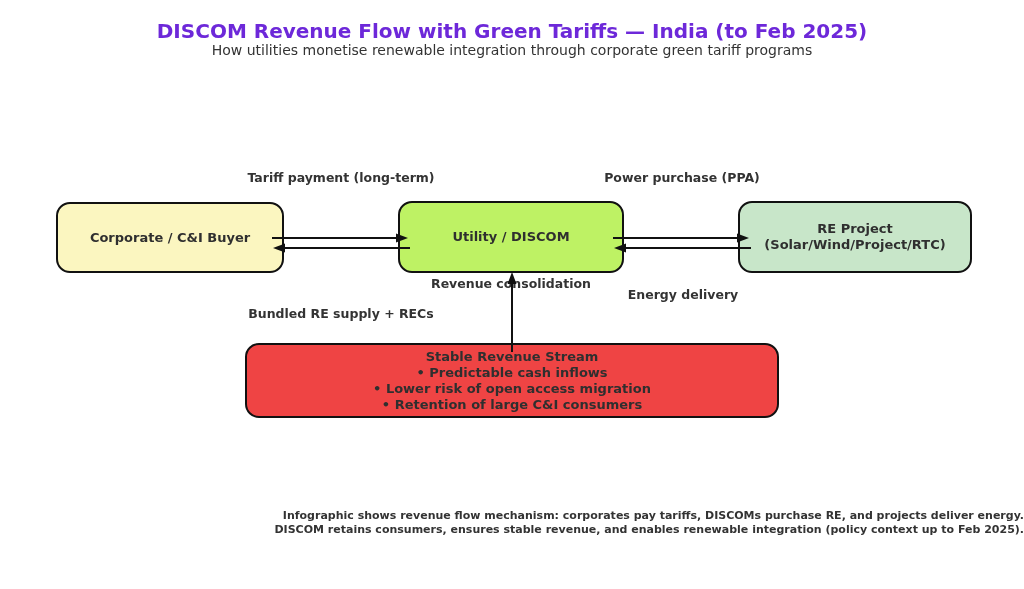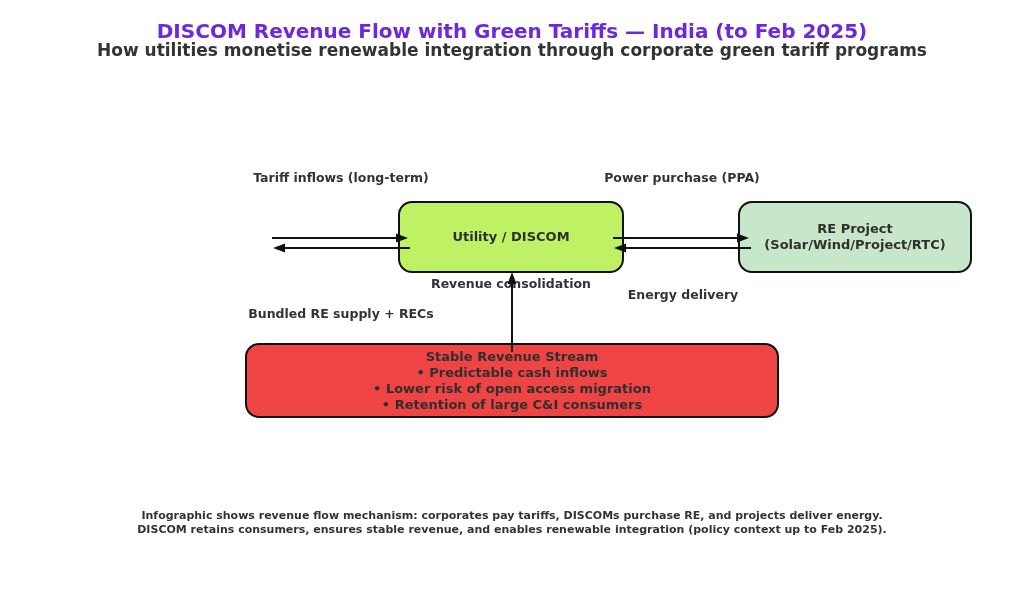--- a/index.html
+++ b/index.html
@@ -6,21 +6,21 @@
   .canvas{
     position:relative;width:1024px;height:589px;background:#ffffff;overflow:hidden;
     font-family:"DejaVu Sans","Liberation Sans",sans-serif;color:#333333;
   }
   .title{
     position:absolute;left:0;top:20px;width:100%;text-align:center;
     font-size:20px;font-weight:bold;color:#6d28d9;line-height:22px;
   }
   .subtitle{
     position:absolute;left:0;top:43px;width:100%;text-align:center;
-    font-size:17px;font-weight:bold;color:#333333;line-height:14px;
+    font-size:14px;font-weight:normal;color:#333333;line-height:14px;
   }
   .node{
     position:absolute;border:2px solid #111111;border-radius:14px;
     display:flex;flex-direction:column;align-items:center;justify-content:center;
     font-size:13px;font-weight:bold;color:#2f2f2f;text-align:center;line-height:16px;
     box-sizing:border-box;
   }
   .node-corporate{left:56px;top:202px;width:228px;height:71px;background:#fbf6c0;}
   .node-discom{left:398px;top:201px;width:226px;height:72px;background:#bef264;}
   .node-re{left:738px;top:201px;width:234px;height:72px;background:#c8e6c9;}
@@ -29,35 +29,38 @@
     position:absolute;transform:translateX(-50%);white-space:nowrap;
     font-size:12.5px;font-weight:bold;color:#333333;line-height:14px;
   }
   .lbl-tariff{left:341px;top:171px;}
   .lbl-power{left:682px;top:171px;}
   .lbl-bundled{left:341px;top:288px;margin-top:19px;}
   .lbl-energy{left:683px;top:288px;}
   .lbl-consolidation{left:511px;top:277px;}
   .arrow-layer{position:absolute;left:0;top:0;width:1024px;height:589px;pointer-events:none;}
   .footer{
-    position:absolute;left:0;top:509px;width:100%;text-align:center;
+    position:absolute;left:0;top:509px;width:100%;text-align:right;
     font-size:11px;font-weight:bold;color:#333333;line-height:13.5px;
   }
 </style>
 </head>
 <body>
 
 <div class="canvas">
 
   <div class="title">DISCOM Revenue Flow with Green Tariffs — India (to Feb 2025)</div>
   <div class="subtitle">How utilities monetise renewable integration through corporate green tariff programs</div>
 
-  <div class="flow-label lbl-tariff">Tariff inflows (long-term)</div>
+  <div class="flow-label lbl-tariff">Tariff payment (long-term)</div>
   <div class="flow-label lbl-power">Power purchase (PPA)</div>
 
+  <div class="node node-corporate">
+    <span>Corporate / C&amp;I Buyer</span>
+  </div>
 
   <div class="node node-discom">
     <span>Utility / DISCOM</span>
   </div>
 
   <div class="node node-re">
     <span>RE Project</span>
     <span>(Solar/Wind/Project/RTC)</span>
   </div>
 

